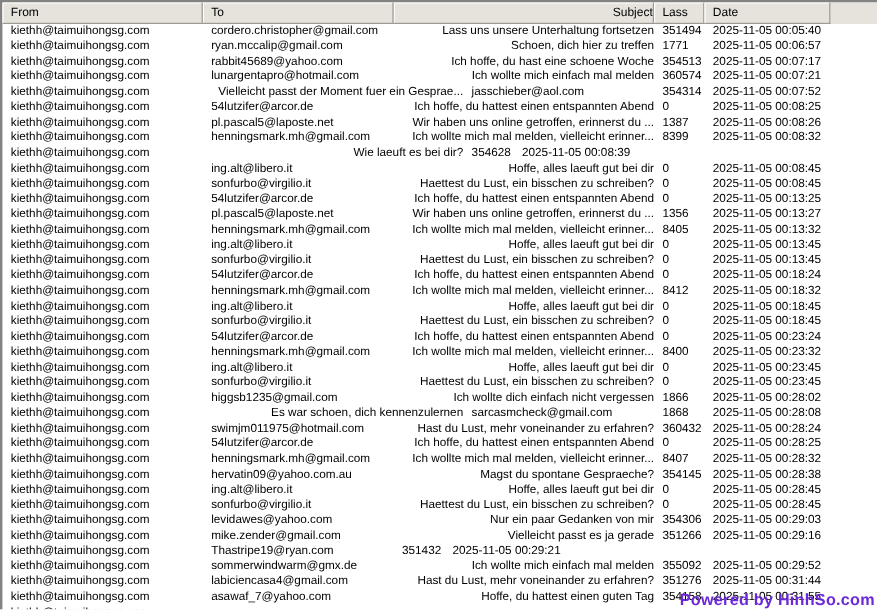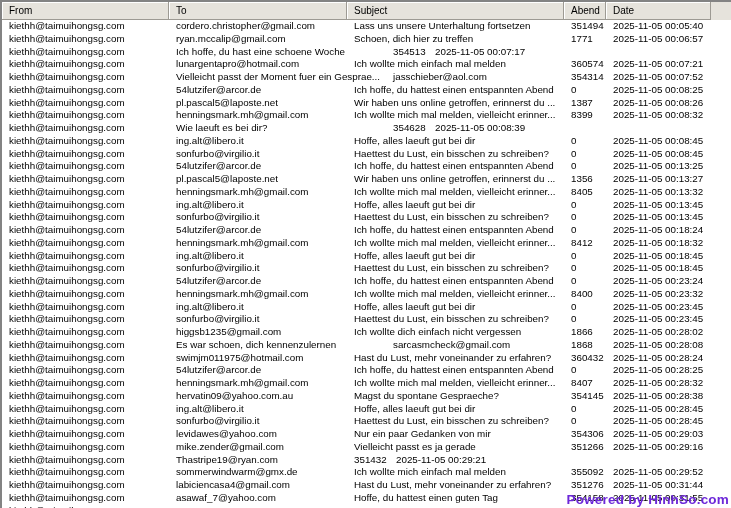--- a/index.html
+++ b/index.html
@@ -17,59 +17,60 @@
     box-shadow:inset 1px 1px 0 #ffffff;
     white-space:nowrap;overflow:hidden;font-size:10px;
   }
   .lv-body{position:relative;}
   .lv-row{display:flex;height:12.76px;line-height:12.76px;}
   .lv-cell{
     box-sizing:border-box;flex:none;padding-left:7px;
     white-space:nowrap;overflow:hidden;
   }
   .col-0{width:167px;}
-  .col-1{width:178px;}
-  .col-2{width:217px;}
+  .col-1{width:159px;}
+  .col-2{width:217px;text-align:right;}
   .col-3{width:42px;}
   .col-4{width:106px;flex:none;}
   .lv-hcell.col-4{width:105px;}
   .watermark{
     position:absolute;right:2px;bottom:1px;
     font-size:13.5px;font-weight:bold;letter-spacing:0.2px;
     white-space:nowrap;z-index:5;
   }
 </style>
 </head>
 <body>
 
 <div class="screen">
   <div class="lv-header" id="lv-header">
       <div class="lv-hcell col-0">From</div>
       <div class="lv-hcell col-1">To</div>
       <div class="lv-hcell col-2">Subject</div>
-      <div class="lv-hcell col-3">Abend</div>
+      <div class="lv-hcell col-3">Lass</div>
       <div class="lv-hcell col-4">Date</div>
     </div>
   <div class="lv-body" id="lv-body">
       <div class="lv-row">
         <div class="lv-cell col-0">kiethh@taimuihongsg.com</div>
         <div class="lv-cell col-1">cordero.christopher@gmail.com</div>
         <div class="lv-cell col-2">Lass uns unsere Unterhaltung fortsetzen</div>
         <div class="lv-cell col-3">351494</div>
         <div class="lv-cell col-4">2025-11-05 00:05:40</div>
       </div>
       <div class="lv-row">
         <div class="lv-cell col-0">kiethh@taimuihongsg.com</div>
         <div class="lv-cell col-1">ryan.mccalip@gmail.com</div>
         <div class="lv-cell col-2">Schoen, dich hier zu treffen</div>
         <div class="lv-cell col-3">1771</div>
         <div class="lv-cell col-4">2025-11-05 00:06:57</div>
       </div>
       <div class="lv-row">
         <div class="lv-cell col-0">kiethh@taimuihongsg.com</div>
+        <div class="lv-cell col-1">rabbit45689@yahoo.com</div>
         <div class="lv-cell col-2">Ich hoffe, du hast eine schoene Woche</div>
         <div class="lv-cell col-3">354513</div>
         <div class="lv-cell col-4">2025-11-05 00:07:17</div>
       </div>
       <div class="lv-row">
         <div class="lv-cell col-0">kiethh@taimuihongsg.com</div>
         <div class="lv-cell col-1">lunargentapro@hotmail.com</div>
         <div class="lv-cell col-2">Ich wollte mich einfach mal melden</div>
         <div class="lv-cell col-3">360574</div>
         <div class="lv-cell col-4">2025-11-05 00:07:21</div>

